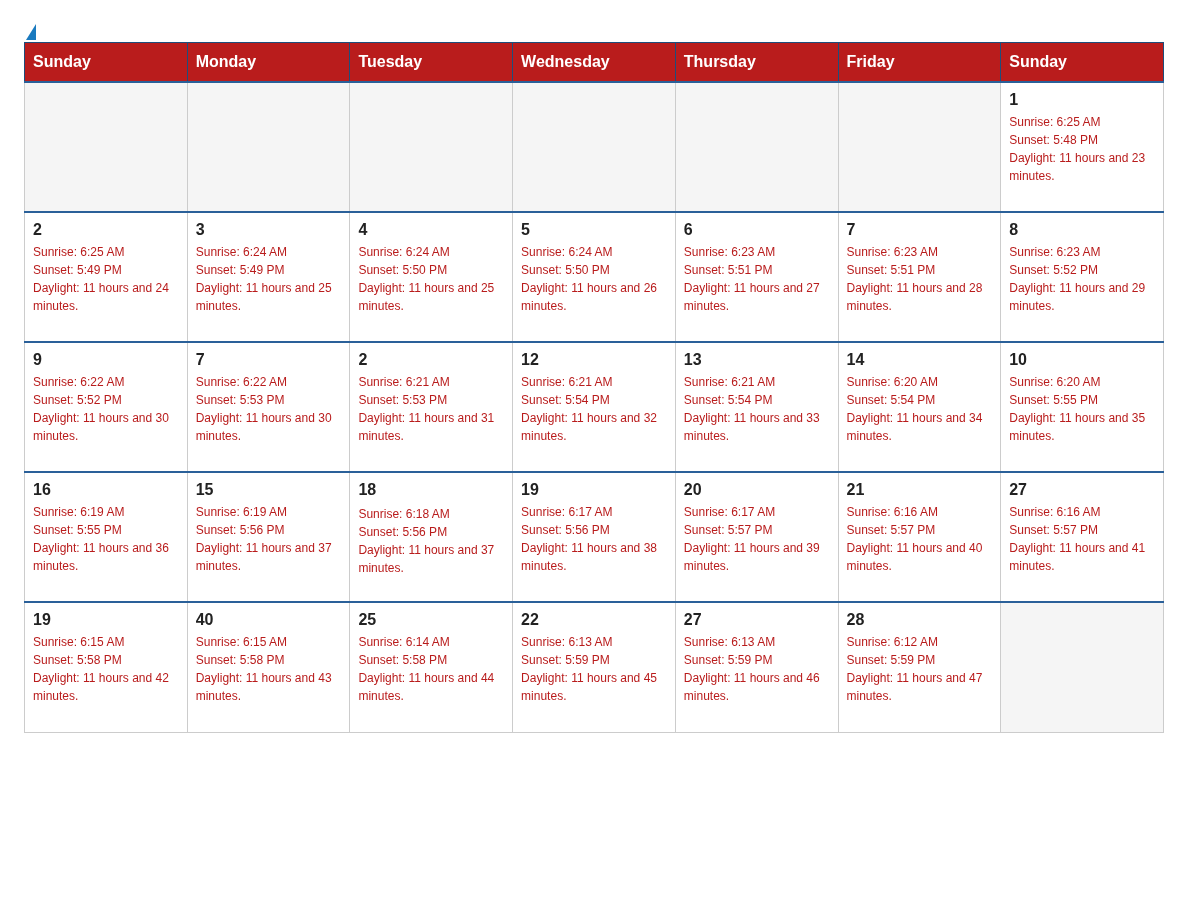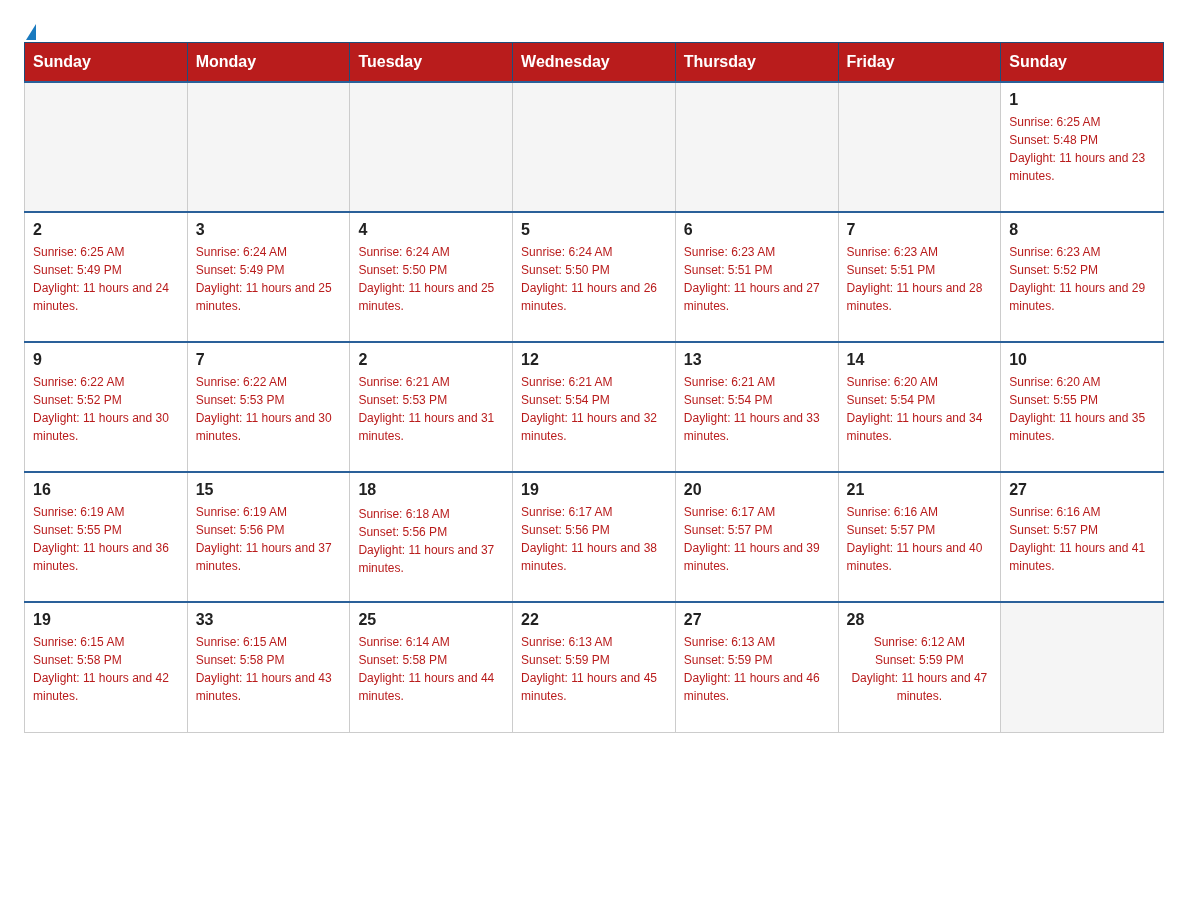--- a/index.html
+++ b/index.html
@@ -272,21 +272,21 @@
         </td>
       </tr>
       <tr>
         <td>
           <div class="day-num">19</div>
           <div class="day-info" style="white-space: pre-line;">Sunrise: 6:15 AM
 Sunset: 5:58 PM
 Daylight: 11 hours and 42 minutes.</div>
         </td>
         <td>
-          <div class="day-num">33</div>
+          <div class="day-num">40</div>
           <div class="day-info" style="white-space: pre-line;">Sunrise: 6:15 AM
 Sunset: 5:58 PM
 Daylight: 11 hours and 43 minutes.</div>
         </td>
         <td>
           <div class="day-num">25</div>
           <div class="day-info" style="white-space: pre-line;">Sunrise: 6:14 AM
 Sunset: 5:58 PM
 Daylight: 11 hours and 44 minutes.</div>
         </td>
@@ -297,20 +297,20 @@
 Daylight: 11 hours and 45 minutes.</div>
         </td>
         <td>
           <div class="day-num">27</div>
           <div class="day-info" style="white-space: pre-line;">Sunrise: 6:13 AM
 Sunset: 5:59 PM
 Daylight: 11 hours and 46 minutes.</div>
         </td>
         <td>
           <div class="day-num">28</div>
-          <div class="day-info" style="white-space: pre-line; text-align: center;">Sunrise: 6:12 AM
+          <div class="day-info" style="white-space: pre-line;">Sunrise: 6:12 AM
 Sunset: 5:59 PM
 Daylight: 11 hours and 47 minutes.</div>
         </td>
         <td class="empty"></td>
       </tr>
     </tbody>
 </table>
 
 </body></html>

